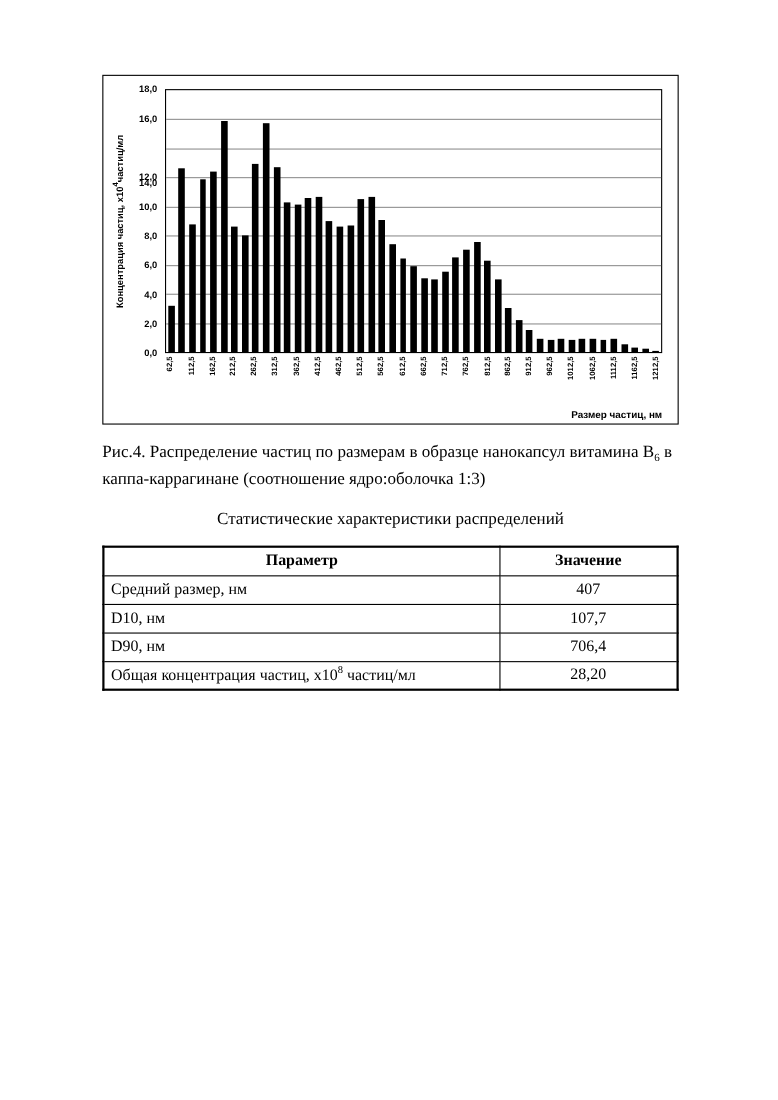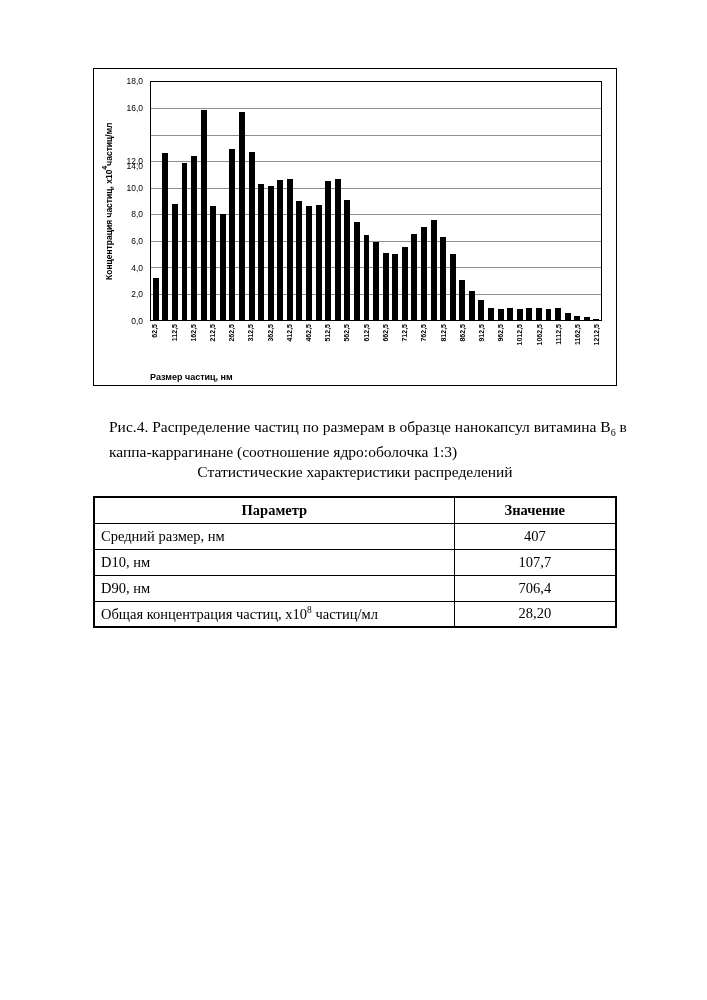--- a/index.html
+++ b/index.html
@@ -38,21 +38,21 @@
   .yticks {
     position: absolute;
     left: 20px; top: 12px;
     width: 32px; height: 240px;
   }
   .ytick {
     position: absolute;
     right: 3px;
     transform: translateY(-50%);
     font-family: "Liberation Sans", sans-serif;
-    font-weight: normal;
+    font-weight: bold;
     font-size: 8.5px;
     white-space: nowrap;
   }
   .plot {
     position: absolute;
     left: 56px; top: 12px;
     width: 452px; height: 240px;
     border: 1px solid #000;
     background: #fff;
   }
@@ -90,32 +90,32 @@
     transform: rotate(180deg);
     font-family: "Liberation Sans", sans-serif;
     font-weight: bold;
     font-size: 7px;
     white-space: nowrap;
   }
   .xlabel-title {
     position: absolute;
     left: 56px; top: 303px;
     width: 452px;
-    text-align: left;
+    text-align: right;
     font-family: "Liberation Sans", sans-serif;
     font-weight: bold;
     font-size: 9px;
   }
 
   
   .caption {
     position: absolute;
     left: 93px; top: 400px;
     width: 530px;
-    margin: 16px;
+    margin: 0;
     font-size: 15.5px;
     line-height: 1.45;
     text-align: left;
   }
   .caption sub { font-size: 10px; }
 
   
   .table-title {
     position: absolute;
     left: 93px; top: 463px;

